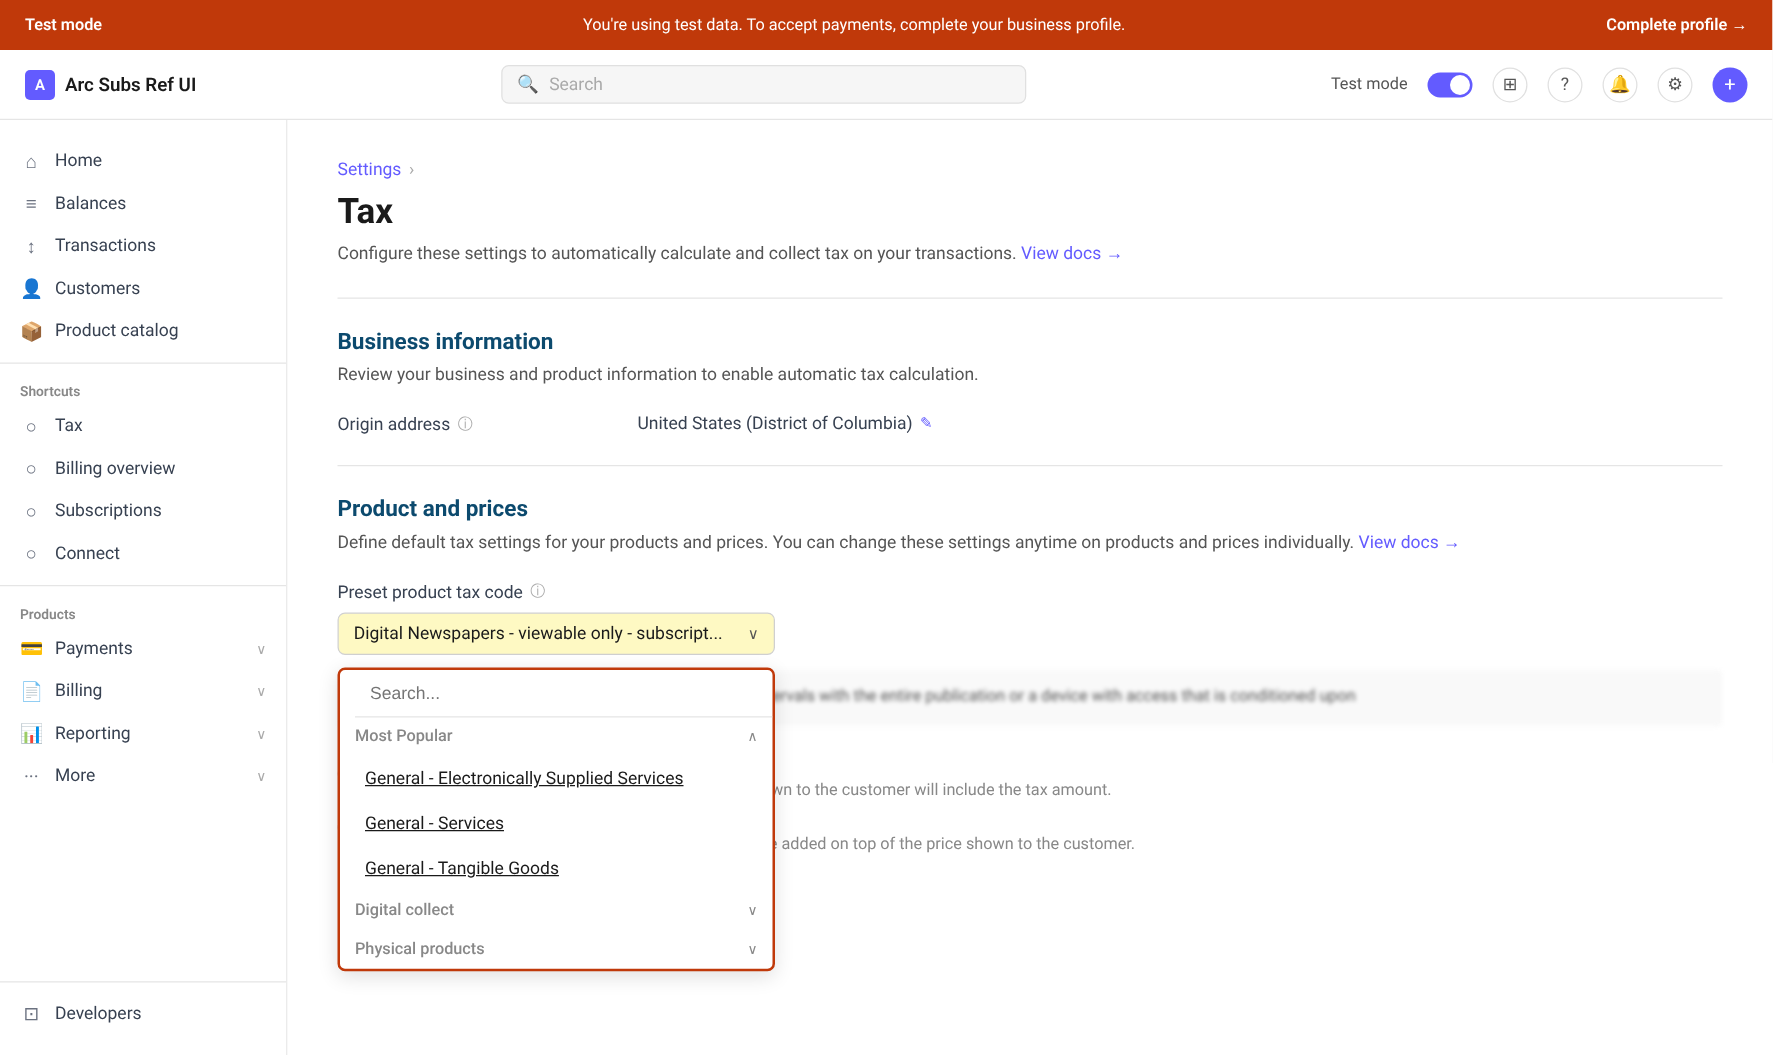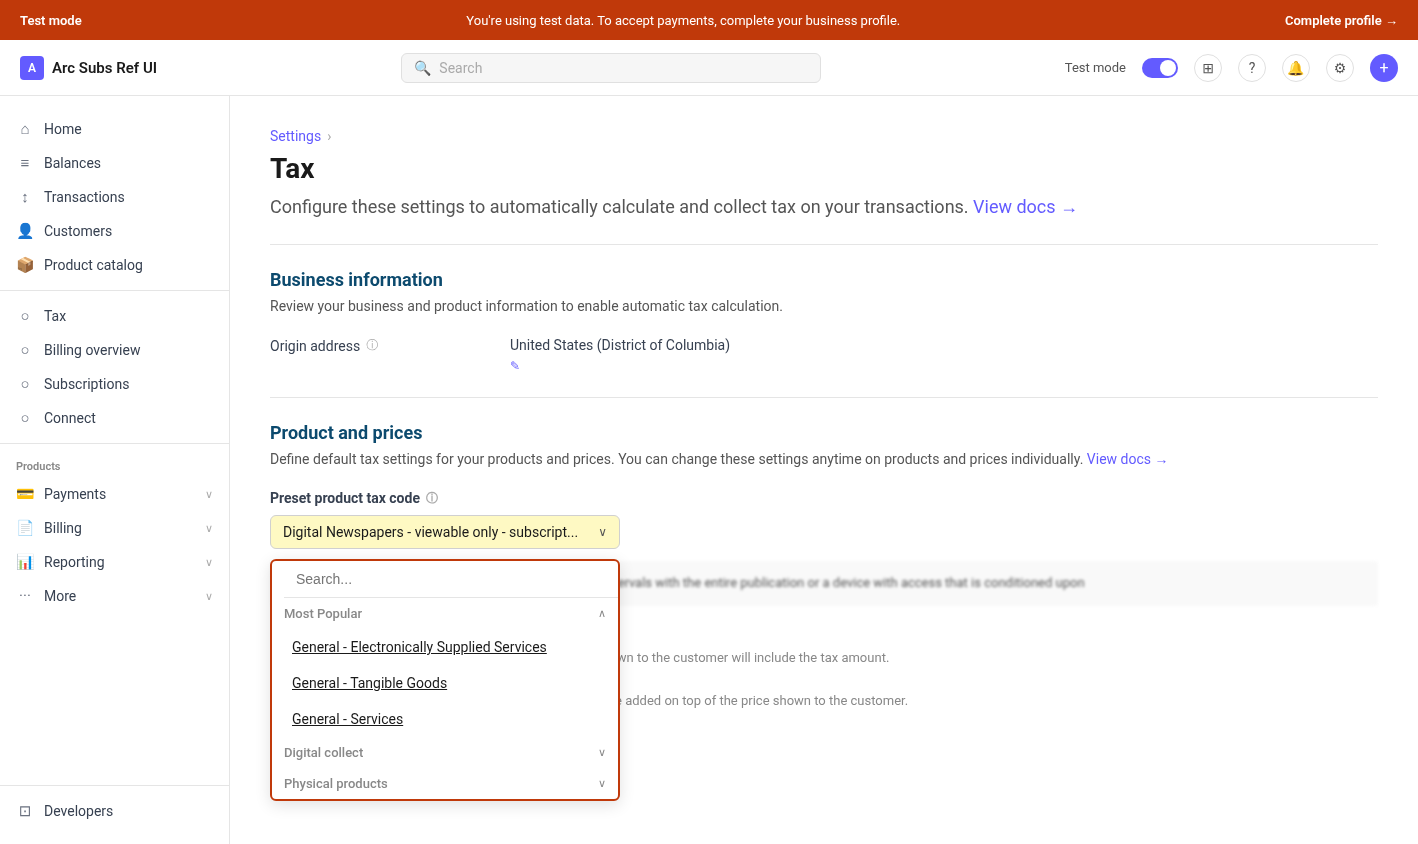--- a/index.html
+++ b/index.html
@@ -74,33 +74,33 @@
     .sidebar-bottom { margin-top: auto; }
 
     
     .main-content { flex: 1; background: white; overflow-y: auto; padding: 32px 40px; }
 
     .breadcrumb { display: flex; align-items: center; gap: 6px; font-size: 14px; margin-bottom: 8px; }
     .breadcrumb a { color: #635bff; text-decoration: none; cursor: pointer; }
     .breadcrumb-sep { color: #aaa; }
 
     .page-title { font-size: 28px; font-weight: 700; color: #1a1a1a; margin-bottom: 8px; }
-    .page-desc { font-size: 18px; color: #555; margin-bottom: 24px; line-height: 1.5; }
+    .page-desc { font-size: 14px; color: #555; margin-bottom: 24px; line-height: 1.5; }
     .page-desc a { color: #635bff; text-decoration: none; }
 
     .section-divider { border: none; border-top: 1px solid #e5e5e5; margin: 24px 0; }
 
     .section-title { font-size: 18px; font-weight: 700; color: #0c4a6e; margin-bottom: 6px; }
     .section-desc { font-size: 14px; color: #555; margin-bottom: 20px; line-height: 1.5; }
     .section-desc a { color: #635bff; text-decoration: none; }
 
     .field-row { display: flex; align-items: flex-start; gap: 40px; margin-bottom: 20px; }
     .field-label { font-size: 14px; color: #374151; width: 200px; flex-shrink: 0; display: flex; align-items: flex-end; gap: 6px; }
     .field-label .info-icon { color: #aaa; font-size: 12px; cursor: pointer; }
-    .field-value { font-size: 14px; color: #374151; display: flex; align-items: flex-start; gap: 6px; flex-direction: column; }
+    .field-value { font-size: 14px; color: #374151; display: flex; align-items: flex-start; gap: 6px; }
     .field-value .edit-icon { color: #635bff; font-size: 12px; cursor: pointer; }
 
     
     .dropdown-container { position: relative; width: 350px; }
     .dropdown-select {
       display: flex; align-items: center; justify-content: space-between;
       border: 1px solid #d0d0d0; border-radius: 6px; padding: 8px 12px;
       cursor: pointer; background: #fef9c3; font-size: 14px; color: #1a1a1a;
     }
     .dropdown-select .chevron-down { color: #555; font-size: 12px; }
@@ -125,21 +125,21 @@
       cursor: pointer;
     }
     .dropdown-group-header .chevron-up { color: #888; font-size: 11px; }
     .dropdown-group-header .chevron-down-sm { color: #888; font-size: 11px; }
     .dropdown-option {
       padding: 10px 20px; font-size: 14px; color: #1a1a1a; cursor: pointer; text-decoration: underline;
     }
 
     
     .preset-section { margin-bottom: 28px; }
-    .preset-label { font-size: 14px; font-weight: 700; color: #374151; margin-bottom: 8px; display: flex; gap: 6px; }
+    .preset-label { font-size: 14px; font-weight: 400; color: #374151; margin-bottom: 8px; display: flex; align-items: center; gap: 6px; }
     .preset-label .info-icon { color: #aaa; font-size: 12px; cursor: pointer; }
 
     
     .desc-box {
       margin-top: 12px; font-size: 13px; color: #555; line-height: 1.6;
       background: #f9f9f9; padding: 12px; border-radius: 4px;
       filter: blur(1.5px); pointer-events: none;
     }
 
     
@@ -201,20 +201,21 @@
         <span>Customers</span>
       </div>
       <div class="sidebar-item">
         <span class="item-icon">📦</span>
         <span>Product catalog</span>
       </div>
     </div>
 
     <div class="sidebar-divider"></div>
 
+    <div class="sidebar-section-label">Shortcuts</div>
     <div class="sidebar-item">
       <span class="item-icon">○</span>
       <span>Tax</span>
     </div>
     <div class="sidebar-item">
       <span class="item-icon">○</span>
       <span>Billing overview</span>
     </div>
     <div class="sidebar-item">
       <span class="item-icon">○</span>
@@ -314,24 +315,24 @@
 
           <div class="dropdown-group-header">
             <span>Most Popular</span>
             <span class="chevron-up">∧</span>
           </div>
 
           <div class="dropdown-option">
             <span>General - Electronically Supplied Services</span>
           </div>
           <div class="dropdown-option">
+            <span>General - Services</span>
+          </div>
+          <div class="dropdown-option">
             <span>General - Tangible Goods</span>
-          </div>
-          <div class="dropdown-option">
-            <span>General - Services</span>
           </div>
 
           <div class="dropdown-group-header">
             <span>Digital collect</span>
             <span class="chevron-down-sm">∨</span>
           </div>
 
           <div class="dropdown-group-header">
             <span>Physical products</span>
             <span class="chevron-down-sm">∨</span>

